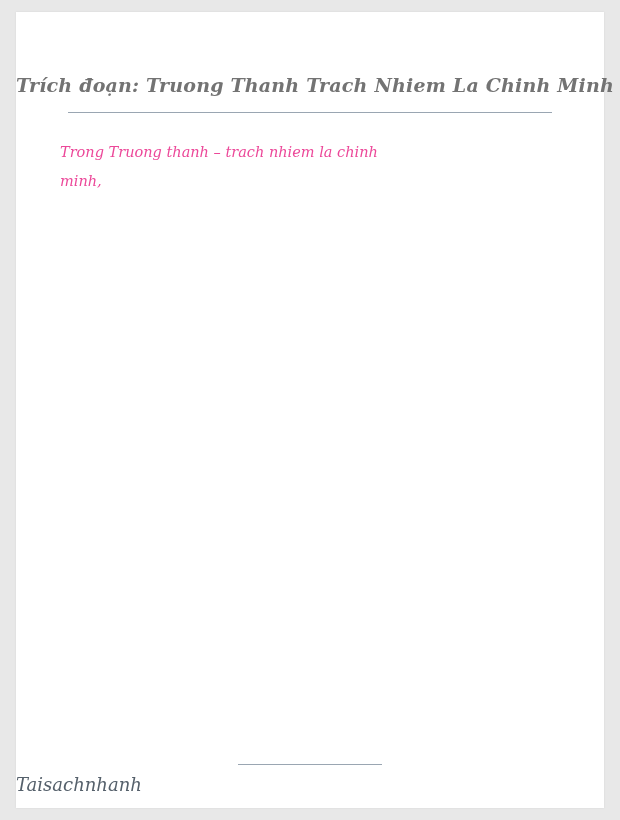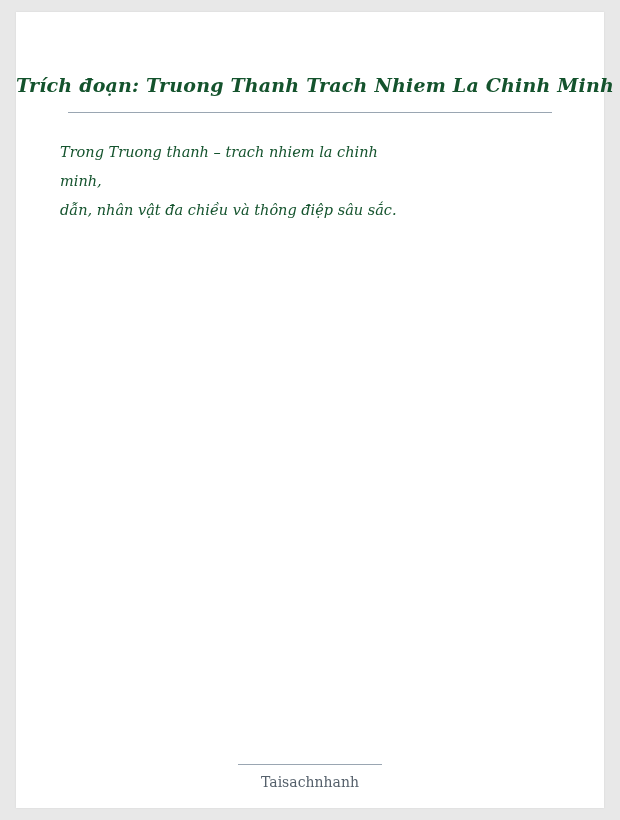--- a/index.html
+++ b/index.html
@@ -26,79 +26,79 @@
   .doc-title {
     position: absolute;
     left: 0;
     right: 0;
     top: 62px;
     text-align: center;
     font-family: "DejaVu Serif", serif;
     font-style: italic;
     font-weight: bold;
     font-size: 19px;
-    color: #14532d;
+    color: #737373;
     letter-spacing: 0.2px;
     white-space: nowrap;
   }
   .title-rule {
     position: absolute;
     left: 52px;
     right: 52px;
     top: 100px;
     height: 1px;
     background: #9aa6b2;
   }
   .body-text {
     position: absolute;
     left: 44px;
     top: 126px;
     width: 470px;
     font-family: "DejaVu Serif", serif;
     font-style: italic;
     font-size: 14.5px;
     line-height: 29px;
-    color: #14532d;
+    color: #ec4899;
   }
   .body-text .line {
     display: block;
     white-space: pre;
   }
   .footer-rule {
     position: absolute;
     left: 50%;
     transform: translateX(-50%);
     top: 752px;
     width: 144px;
     height: 1px;
     background: #9aa6b2;
   }
   .footer-text {
     position: absolute;
     left: 0;
     right: 0;
     top: 762px;
-    text-align: center;
+    text-align: left;
     font-family: "DejaVu Serif", serif;
-    font-size: 14px;
+    font-style: italic;
+    font-size: 18px;
     color: #55606b;
   }
 </style>
 </head>
 <body>
 
 <div class="page">
 
   <div class="doc-title">Trích đoạn: Truong Thanh Trach Nhiem La Chinh Minh</div>
 
   <div class="title-rule"></div>
 
   <div class="body-text">
     <span class="line">Trong Truong thanh – trach nhiem la chinh</span>
     <span class="line">minh,</span>
-    <span class="line">dẫn, nhân vật đa chiều và thông điệp sâu sắc.</span>
   </div>
 
   <div class="footer-rule"></div>
 
   <div class="footer-text">Taisachnhanh</div>
 
 </div>
 
 </body></html>

